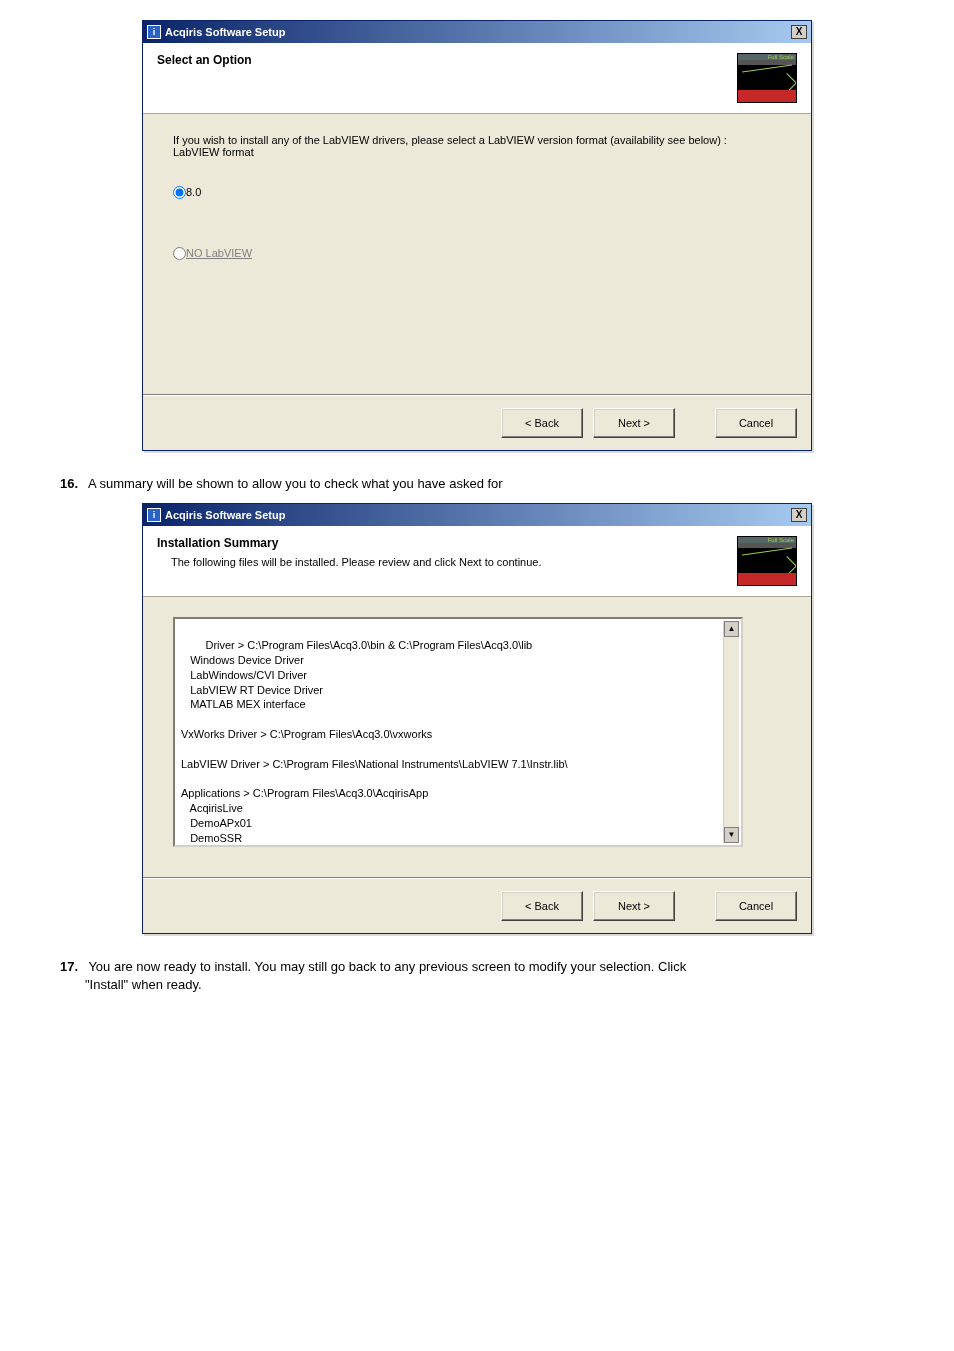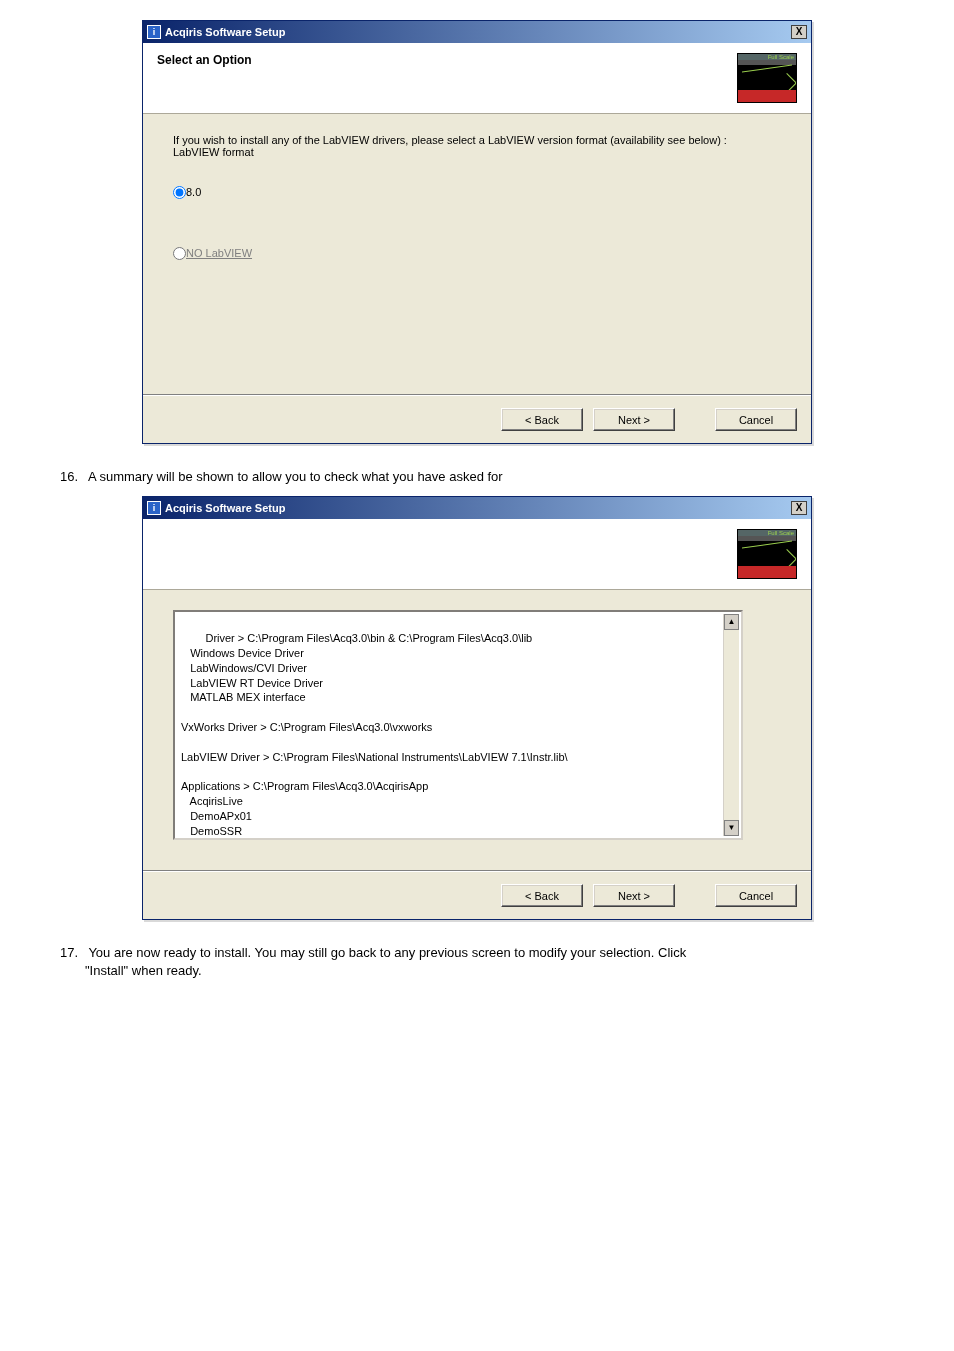--- a/index.html
+++ b/index.html
@@ -1,19 +1,19 @@
 <!DOCTYPE html>
 <html><head>
 <meta charset="utf-8">
 <style>
   * { box-sizing: border-box; font-family: "Tahoma", "Segoe UI", Arial, sans-serif; }
   body { margin: 0; background: #fff; width: 954px; padding: 20px 60px; }
 
   .doc-item { margin: 0 0 10px 0; font-size: 13px; line-height: 1.4; color: #000; }
-  .doc-item .num { display:inline-block; width: 25px; }
+  .doc-item .num { display:inline-block; width: 25px; font-weight: bold; }
   .doc-item .txt { }
 
   .dialog-wrap { display:flex; justify-content:center; margin-bottom: 24px; }
 
   .dialog {
     width: 670px;
     border: 1px solid #0a246a;
     background: #ece9d8;
     box-shadow: 2px 2px 0 rgba(0,0,0,0.15);
   }
@@ -130,21 +130,21 @@
     background: linear-gradient(#808080 0 1px, #fff 1px 2px);
     margin: 0;
   }
 
   .btn-row {
     padding: 12px 14px;
     background:#ece9d8;
     display:flex; justify-content:flex-end; gap:10px;
   }
   .btn {
-    min-width:82px; height:23px;
+    min-width:82px; height:30px;
     background:#ece9d8;
     border:1px solid #404040;
     border-top-color:#fff; border-left-color:#fff;
     font-size:11px;
     cursor:pointer;
     box-shadow: inset -1px -1px 0 #808080, inset 1px 1px 0 #d4d0c8;
   }
 </style>
 </head>
 <body>
@@ -199,20 +199,22 @@
 
 <div class="dialog-wrap">
   <div class="dialog">
     <div class="titlebar">
       <span class="ticon">i</span>
       <span class="title-text">Acqiris Software Setup</span>
       <span class="close">X</span>
     </div>
     <div class="header">
       <div class="header-left">
+        <h2>Installation Summary</h2>
+        <p>The following files will be installed. Please review and click Next to continue.</p>
       </div>
       <div class="header-logo">
         <div class="wave"></div>
         <div class="wave2"></div>
         <div class="brand">acqiris</div>
       </div>
     </div>
 
     <div class="body-area short">
       <div class="textarea-look">

